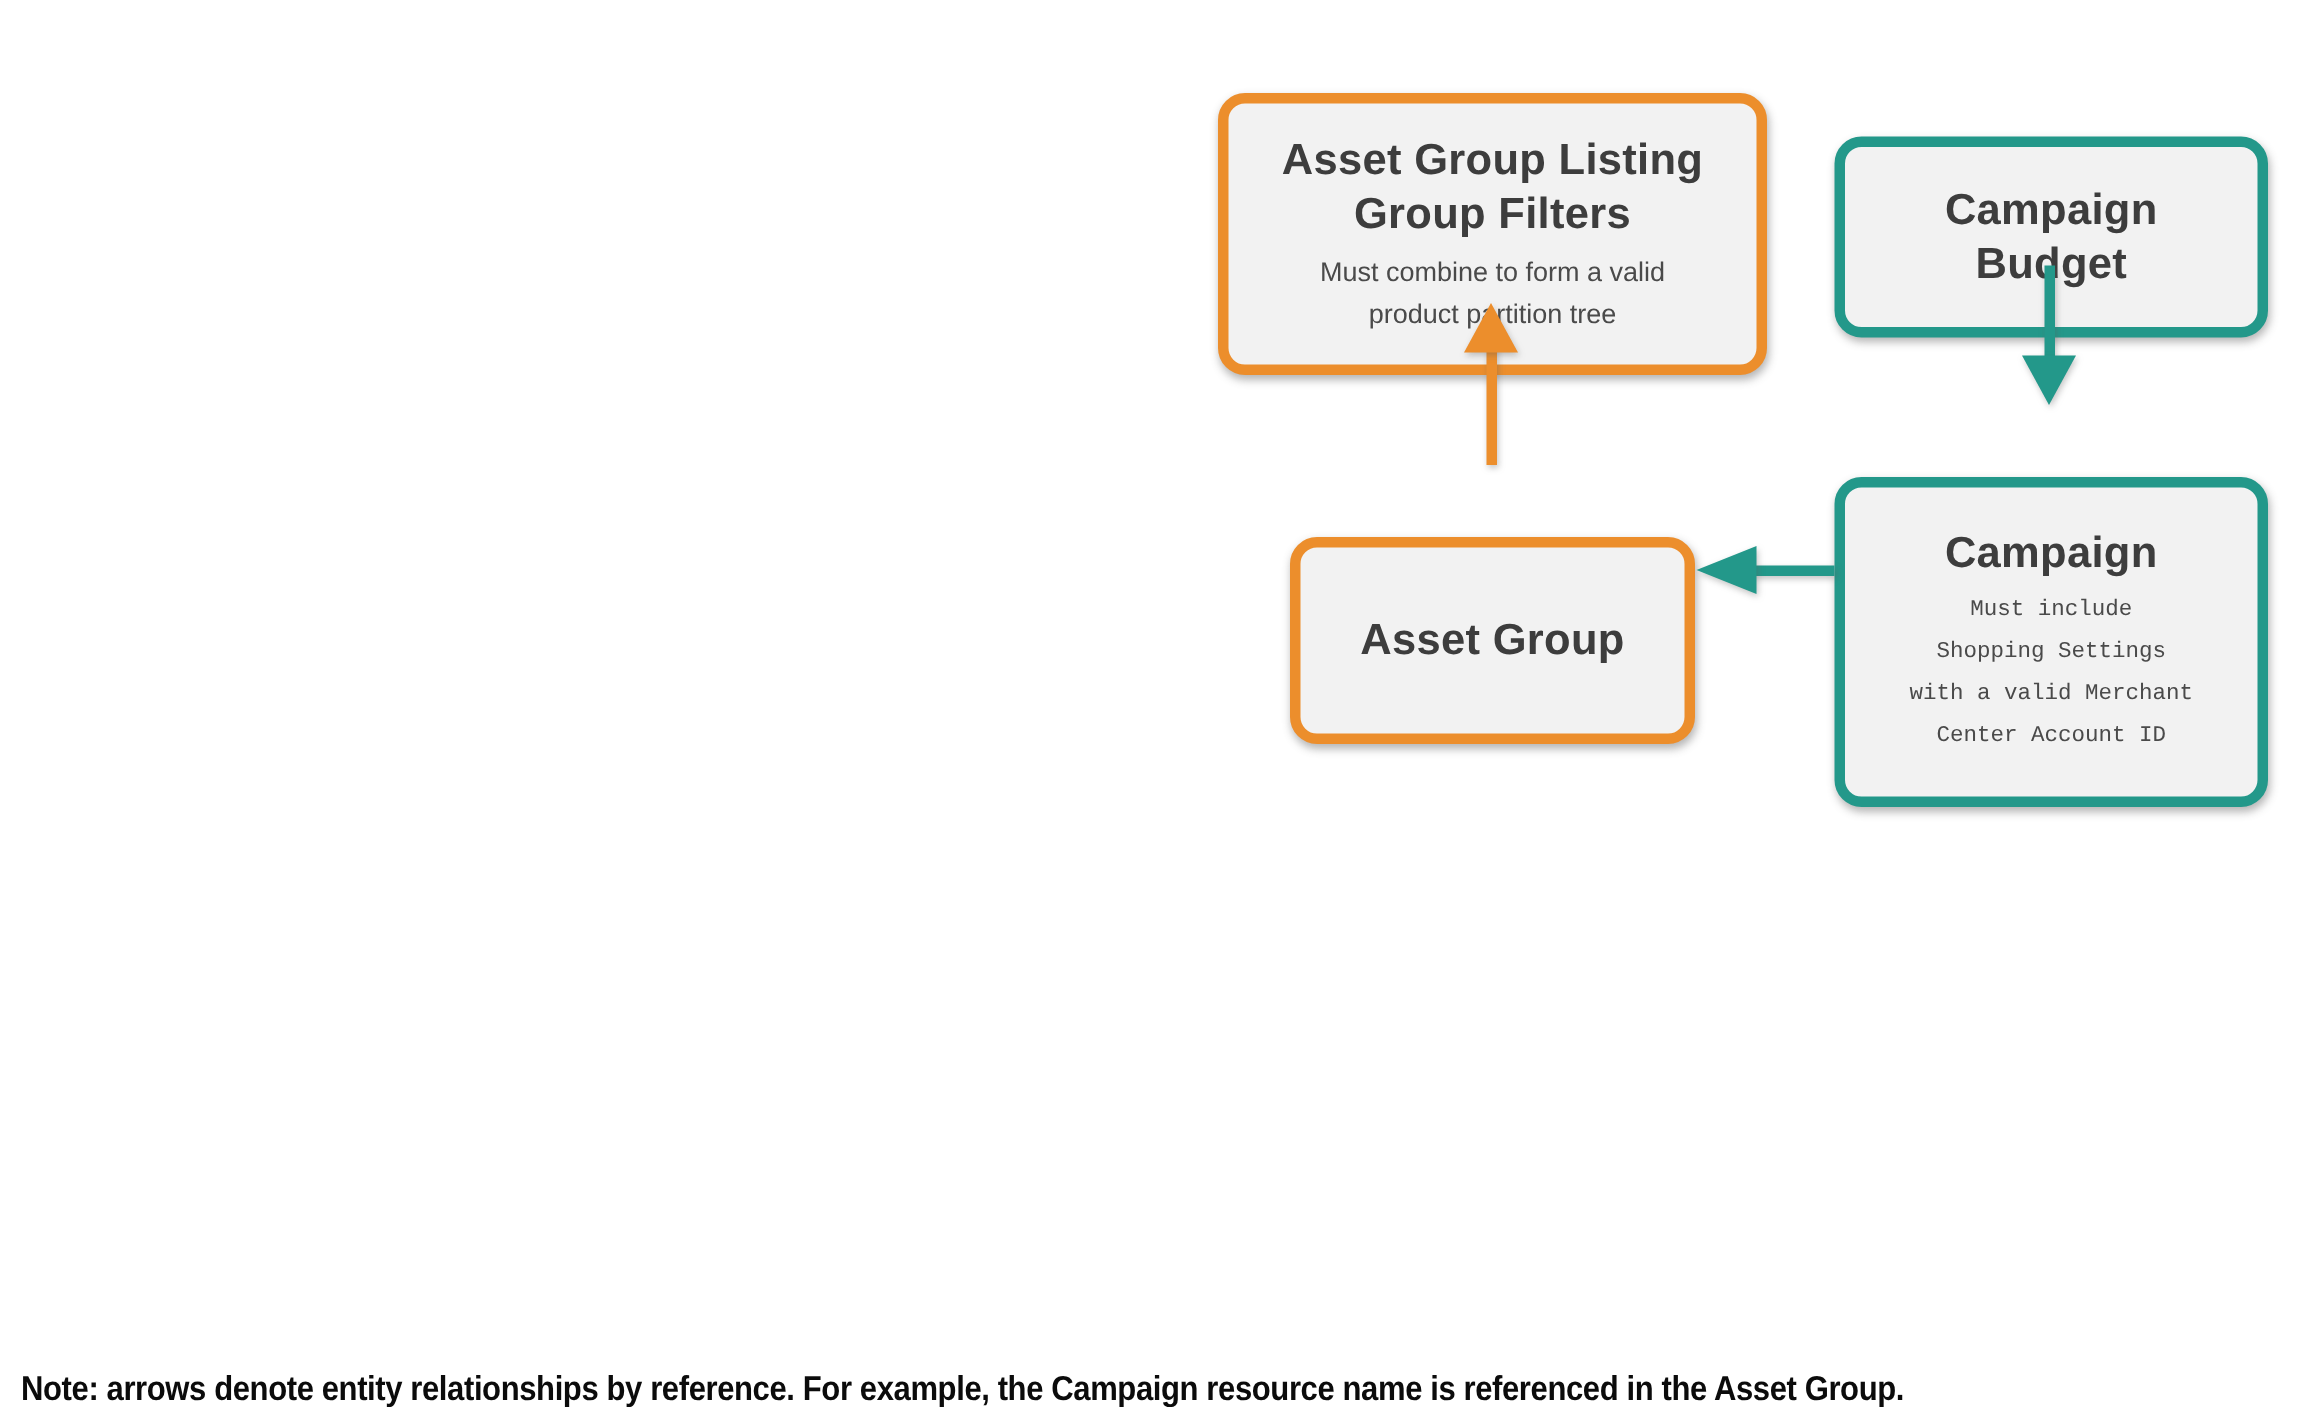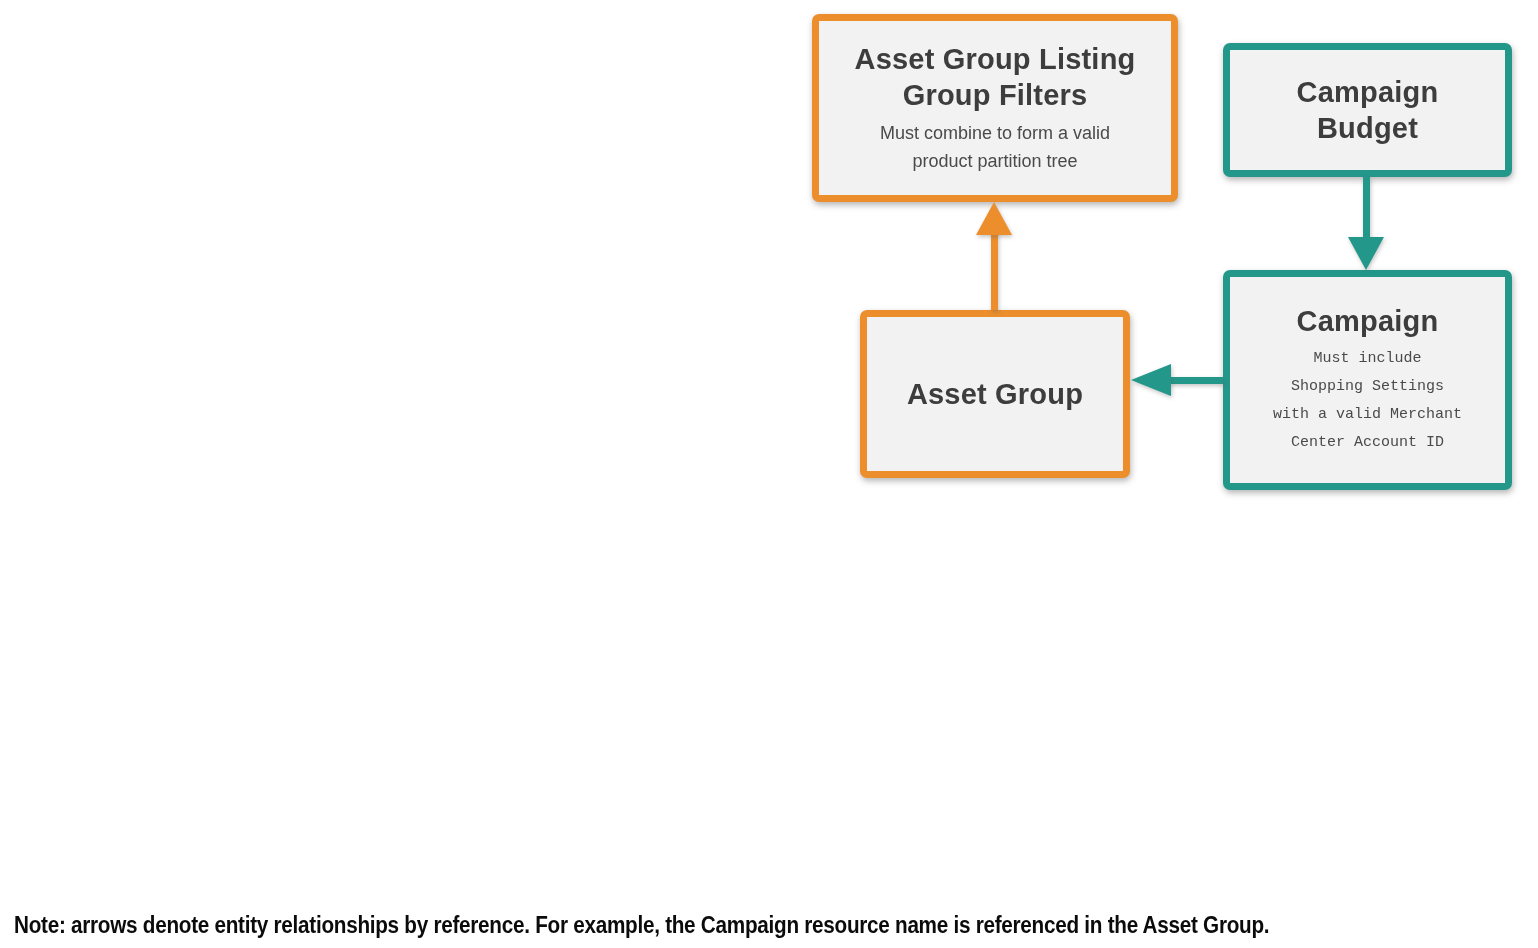--- a/index.html
+++ b/index.html
@@ -12,29 +12,30 @@
     position: relative;
     width: 1538px;
     height: 948px;
     background: var(--background, #FFFFFF);
     overflow: hidden;
   }
   .node {
     position: absolute;
     box-sizing: border-box;
     background: var(--node_fill, #F2F2F2);
-    border-radius: 7px;
+    border-radius: 18px;
     border: 7px solid #999;
     box-shadow: 1px 3px 6px rgba(90, 90, 90, 0.45);
     display: flex;
     flex-direction: column;
     align-items: center;
     justify-content: center;
     text-align: center;
     padding: 6px 10px;
+    margin-top: 48px;
   }
   .node.orange { border-color: var(--orange, #EC8E2C); }
   .node.teal   { border-color: var(--teal, #23988A); }
   .node-title {
     font-weight: bold;
     font-size: 29px;
     line-height: 36px;
     color: var(--node_title, #3D3D3D);
     white-space: pre-line;
     letter-spacing: 0.2px;
@@ -105,21 +106,21 @@
   </div>
 
   <div class="node teal" style="left:1223px; top:270px; width:289px; height:220px;">
     <div class="node-title">Campaign</div>
     <div class="node-subtitle" style="font-size:15px;font-family:Liberation Mono, monospace;">Must include
 Shopping Settings
 with a valid Merchant
 Center Account ID</div>
   </div>
 
-  <div class="node orange" style="left:860px; top:310px; width:270px; height:168px;">
+  <div class="node orange" style="left:860px; top:310px; width:270px; height:138px;">
     <div class="node-title">Asset Group</div>
   </div>
 
   <div>
     <div class="arrow-shaft orange-line" style="left:991px; top:230px; width:7px; height:80px;"></div>
     <div class="arrow-head head-up" style="left:976px; top:202px;"></div>
   </div>
 
   <div>
     <div class="arrow-shaft teal-line" style="left:1363px; top:177px; width:7px; height:62px;"></div>

